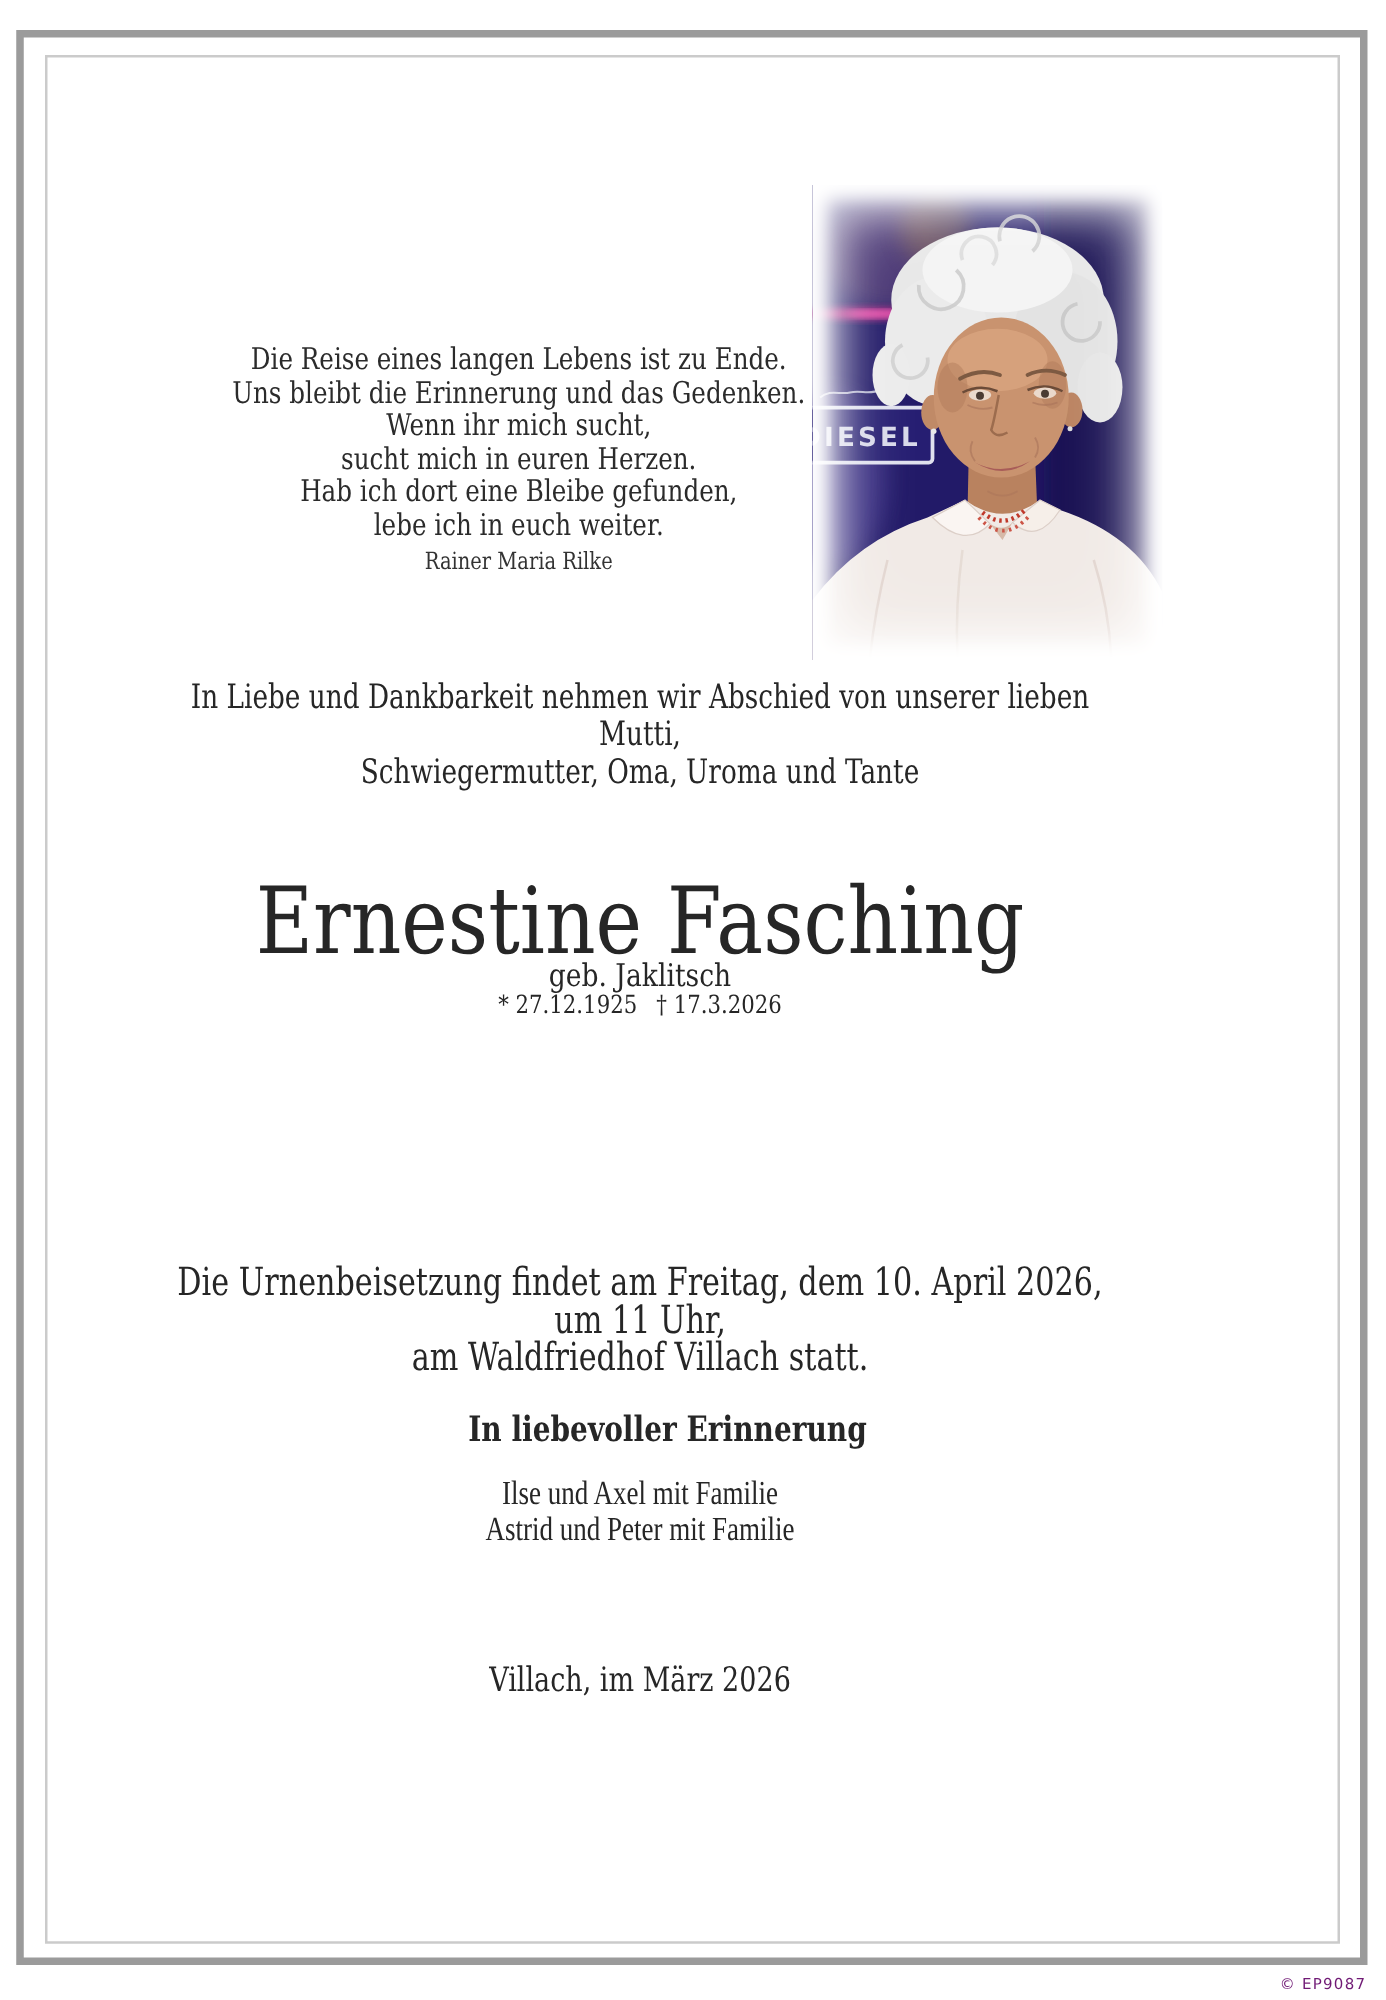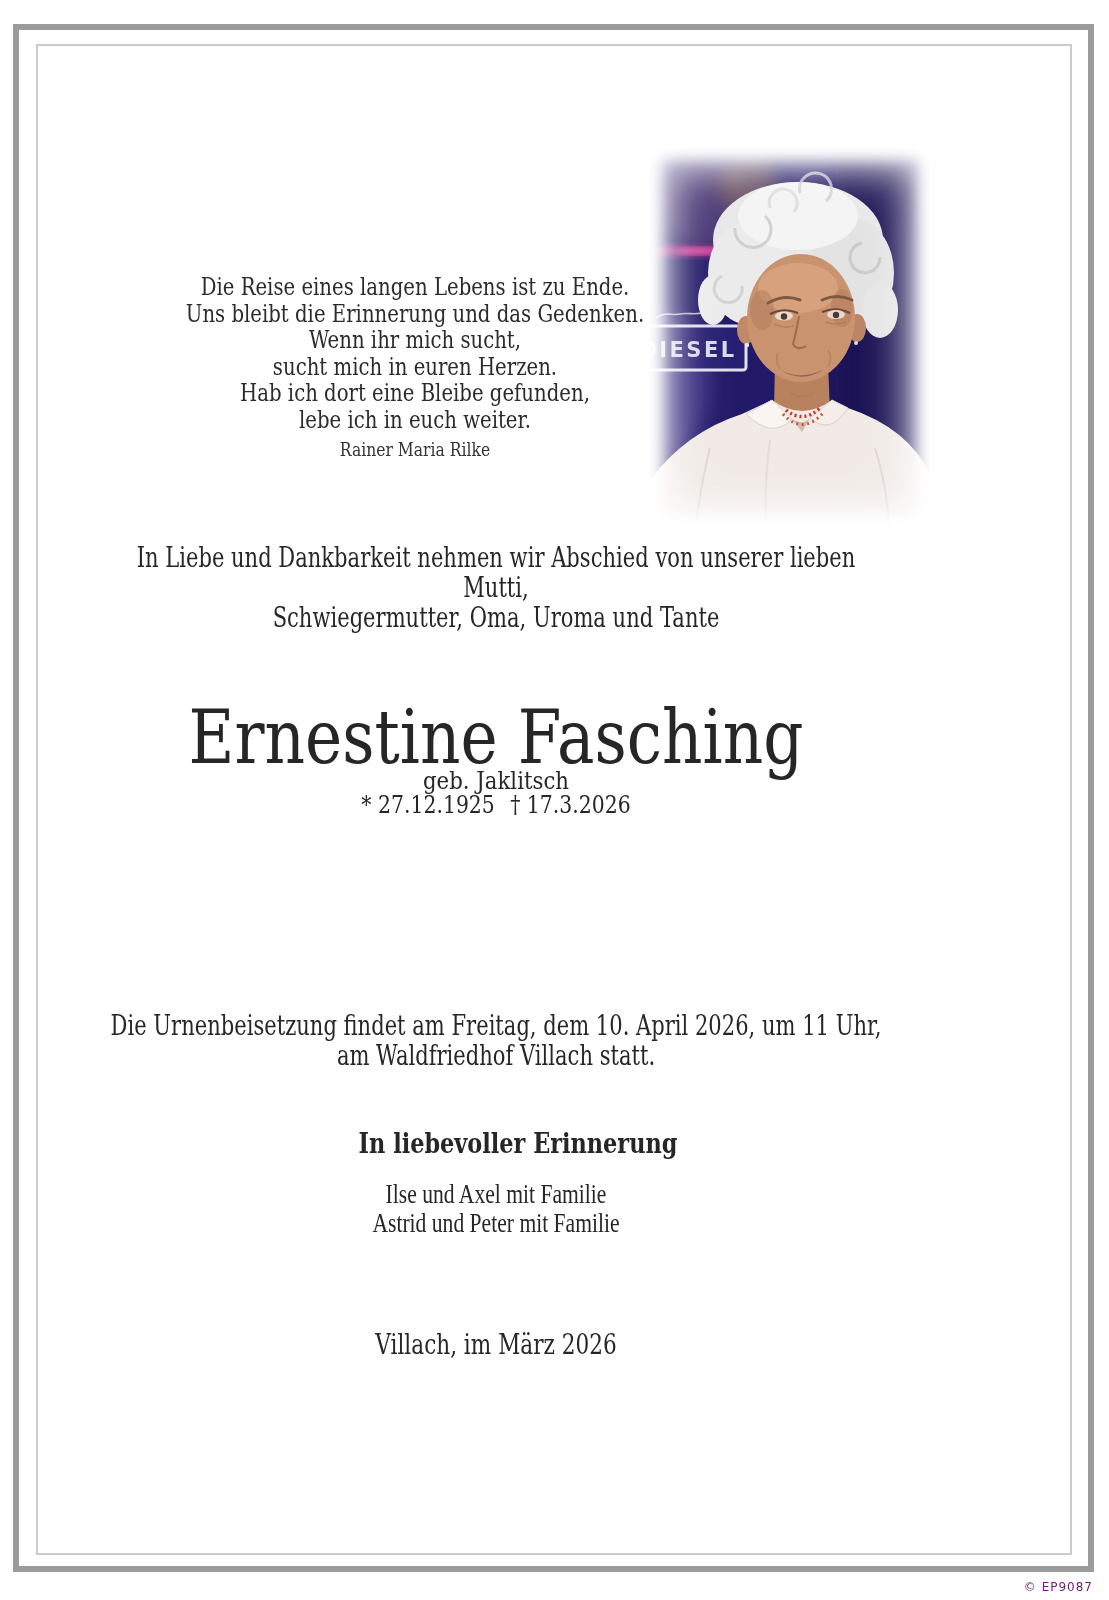--- a/index.html
+++ b/index.html
@@ -2,37 +2,37 @@
 <html><head>
 <meta charset="utf-8">
 <style>
   html,body{margin:0;padding:0;background:#ffffff;}
   .page{position:relative;width:1109px;height:1600px;background:#ffffff;overflow:hidden;
         font-family:"DejaVu Serif","Liberation Serif",serif;color:#262626;}
   .frame-outer{position:absolute;left:13px;top:24px;right:15px;bottom:28px;
         border:6px solid #9b9b9b;}
   .frame-inner{position:absolute;left:36px;top:44px;right:37px;bottom:45px;
         border:2px solid #cbcbcb;}
-  .blk{position:absolute;left:0;width:992px;text-align:center;}
+  .blk{position:absolute;left:16px;width:992px;text-align:center;}
   .sx85{transform:scaleX(.85);transform-origin:50% 0;}
   .sx82{transform:scaleX(.82);transform-origin:50% 0;}
   .sx80{transform:scaleX(.80);transform-origin:50% 0;}
   .sx78{transform:scaleX(.78);transform-origin:50% 0;}
   .poem{position:absolute;left:65px;top:274px;width:700px;text-align:center;
         font-size:24px;line-height:26.5px;color:#2b2b2b;}
   .poem p{margin:0;}
   .poem .attr{font-size:19px;margin-top:3px;color:#333;}
   .intro{top:543px;font-size:27px;line-height:30px;}
   .salutation{top:661px;font-size:25px;}
   .name{top:700px;font-size:74px;line-height:74px;font-weight:normal;margin:0;}
   .maiden{top:766px;font-size:25px;}
-  .dates{top:791px;font-size:24px;}
+  .dates{top:791px;font-size:20px;}
   .dates .sep{display:inline-block;width:18px;}
   .passing{top:901px;font-size:27px;line-height:30px;}
-  .funeral{top:1011px;font-size:27px;line-height:30px;}
+  .funeral{top:1011px;font-size:31px;line-height:30px;}
   .remembrance{top:1127px;font-size:28px;font-weight:bold;margin:0;padding-left:22px;}
   .mourners{top:1180px;font-size:27px;line-height:29px;font-family:Liberation Serif, serif;}
   .closing{top:1329px;font-size:27px;}
   .photo{position:absolute;left:650px;top:148px;width:280px;height:380px;}
   .photo svg{display:block;width:280px;height:380px;}
   .photo-fade{position:absolute;left:0;top:0;right:0;bottom:0;pointer-events:none;
         box-shadow:inset 0 0 14px 10px #ffffff, inset 0 0 34px 16px rgba(255,255,255,.85),
                    inset 0 0 60px 22px rgba(255,255,255,.45);}
   .copyright{position:absolute;right:16px;bottom:6px;font-family:"DejaVu Sans","Liberation Sans",sans-serif;
         font-size:12px;color:#701a75;letter-spacing:1px;text-align:center;}

